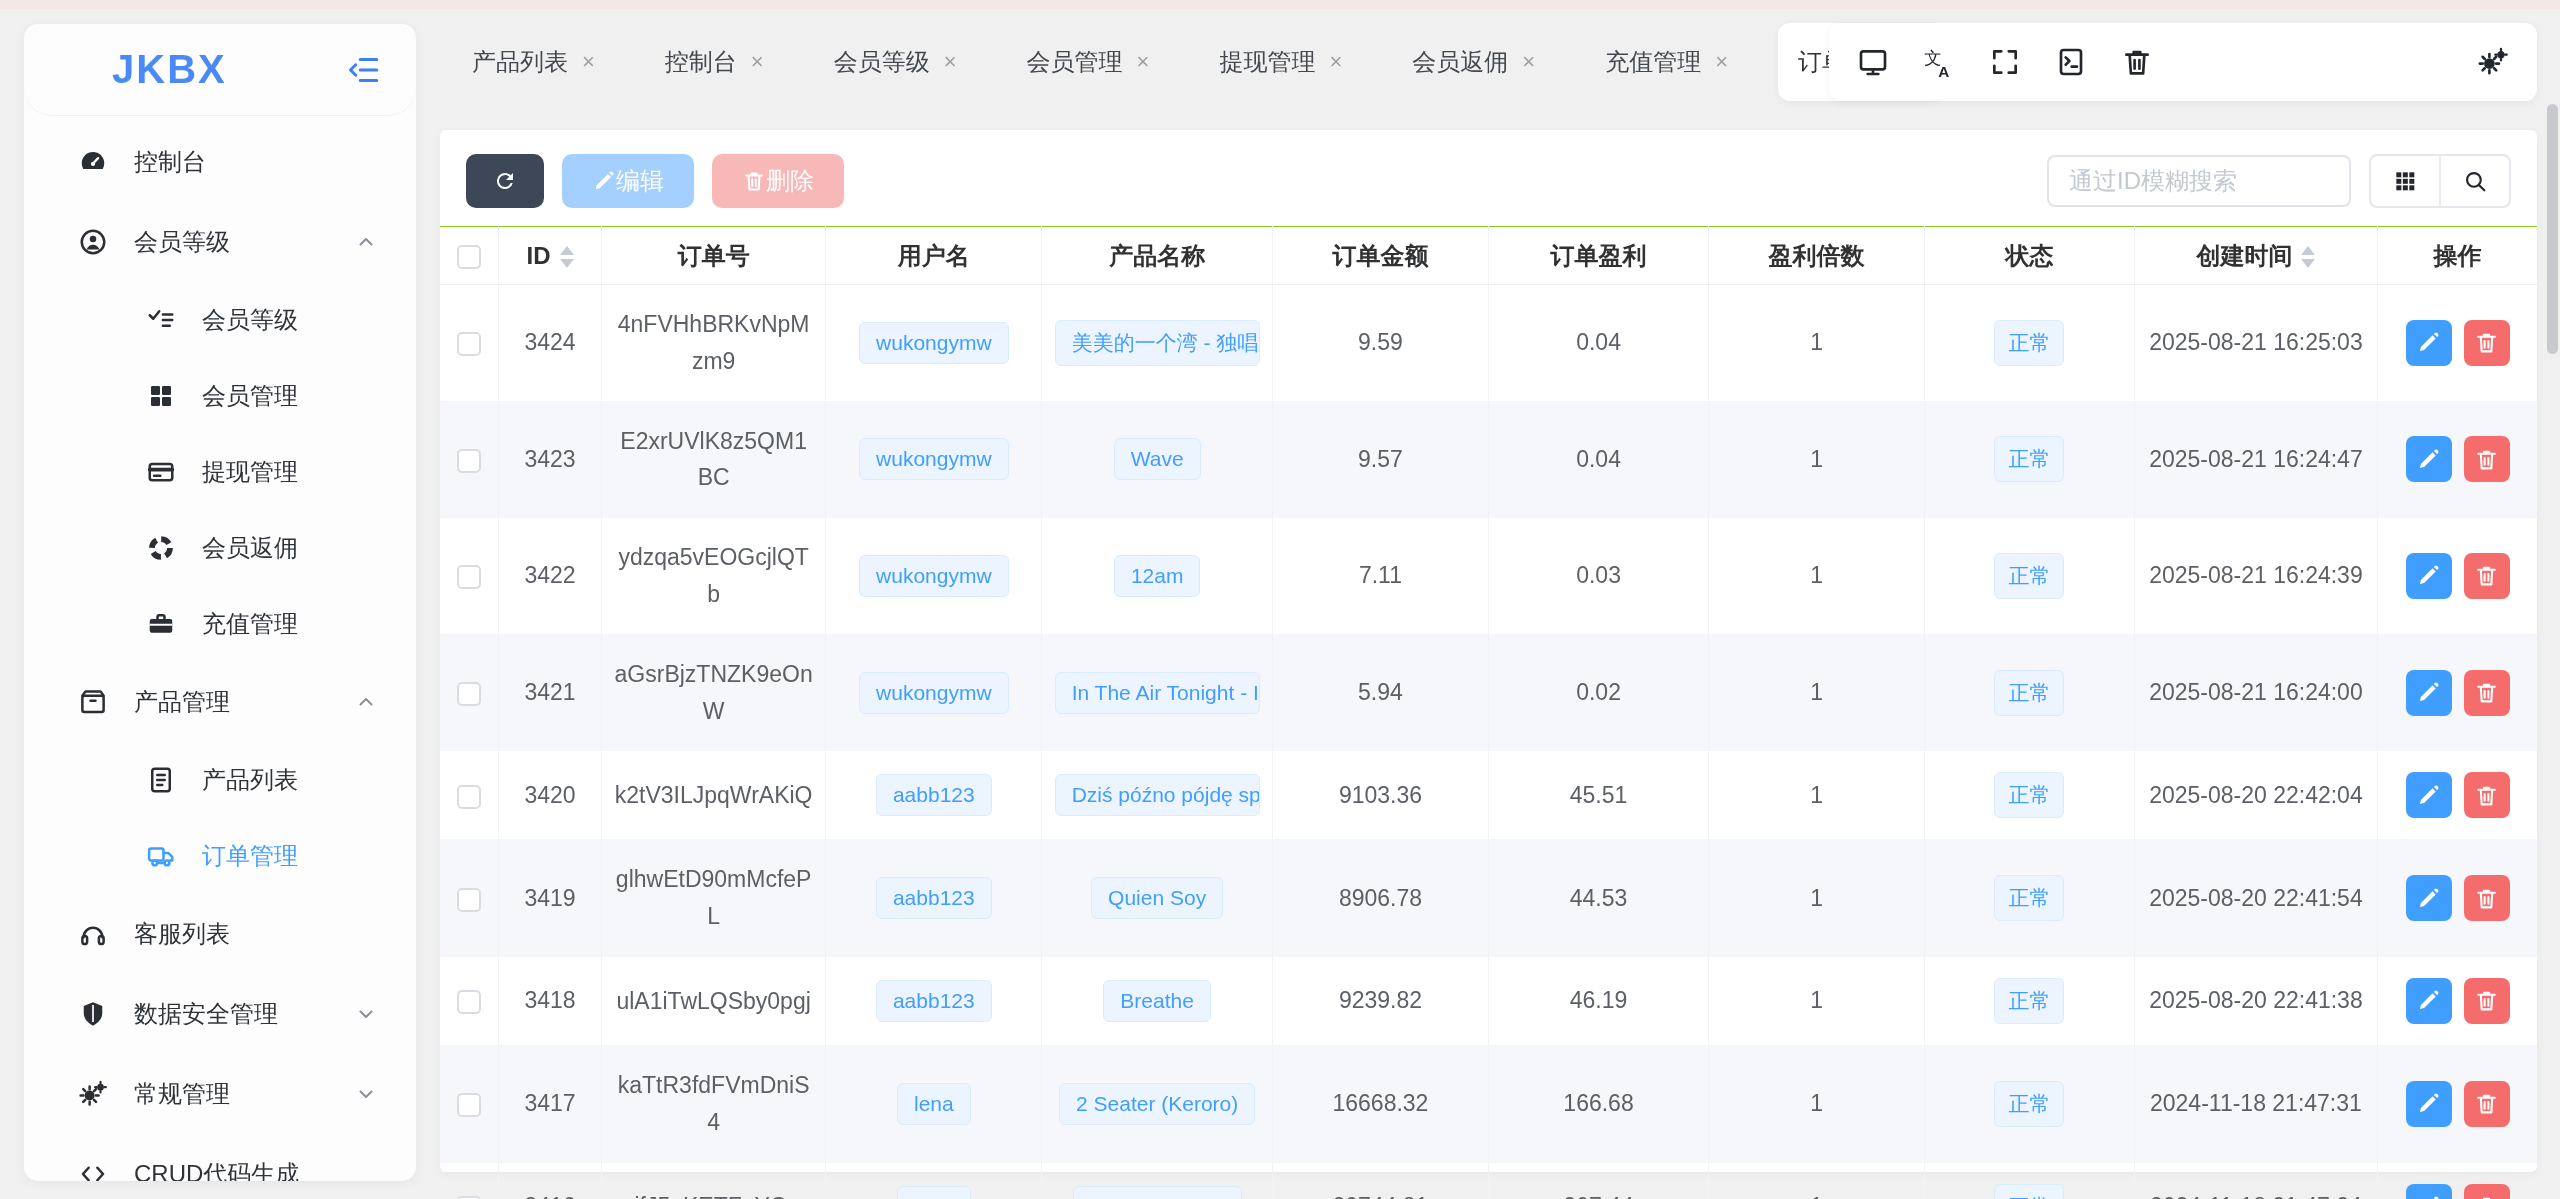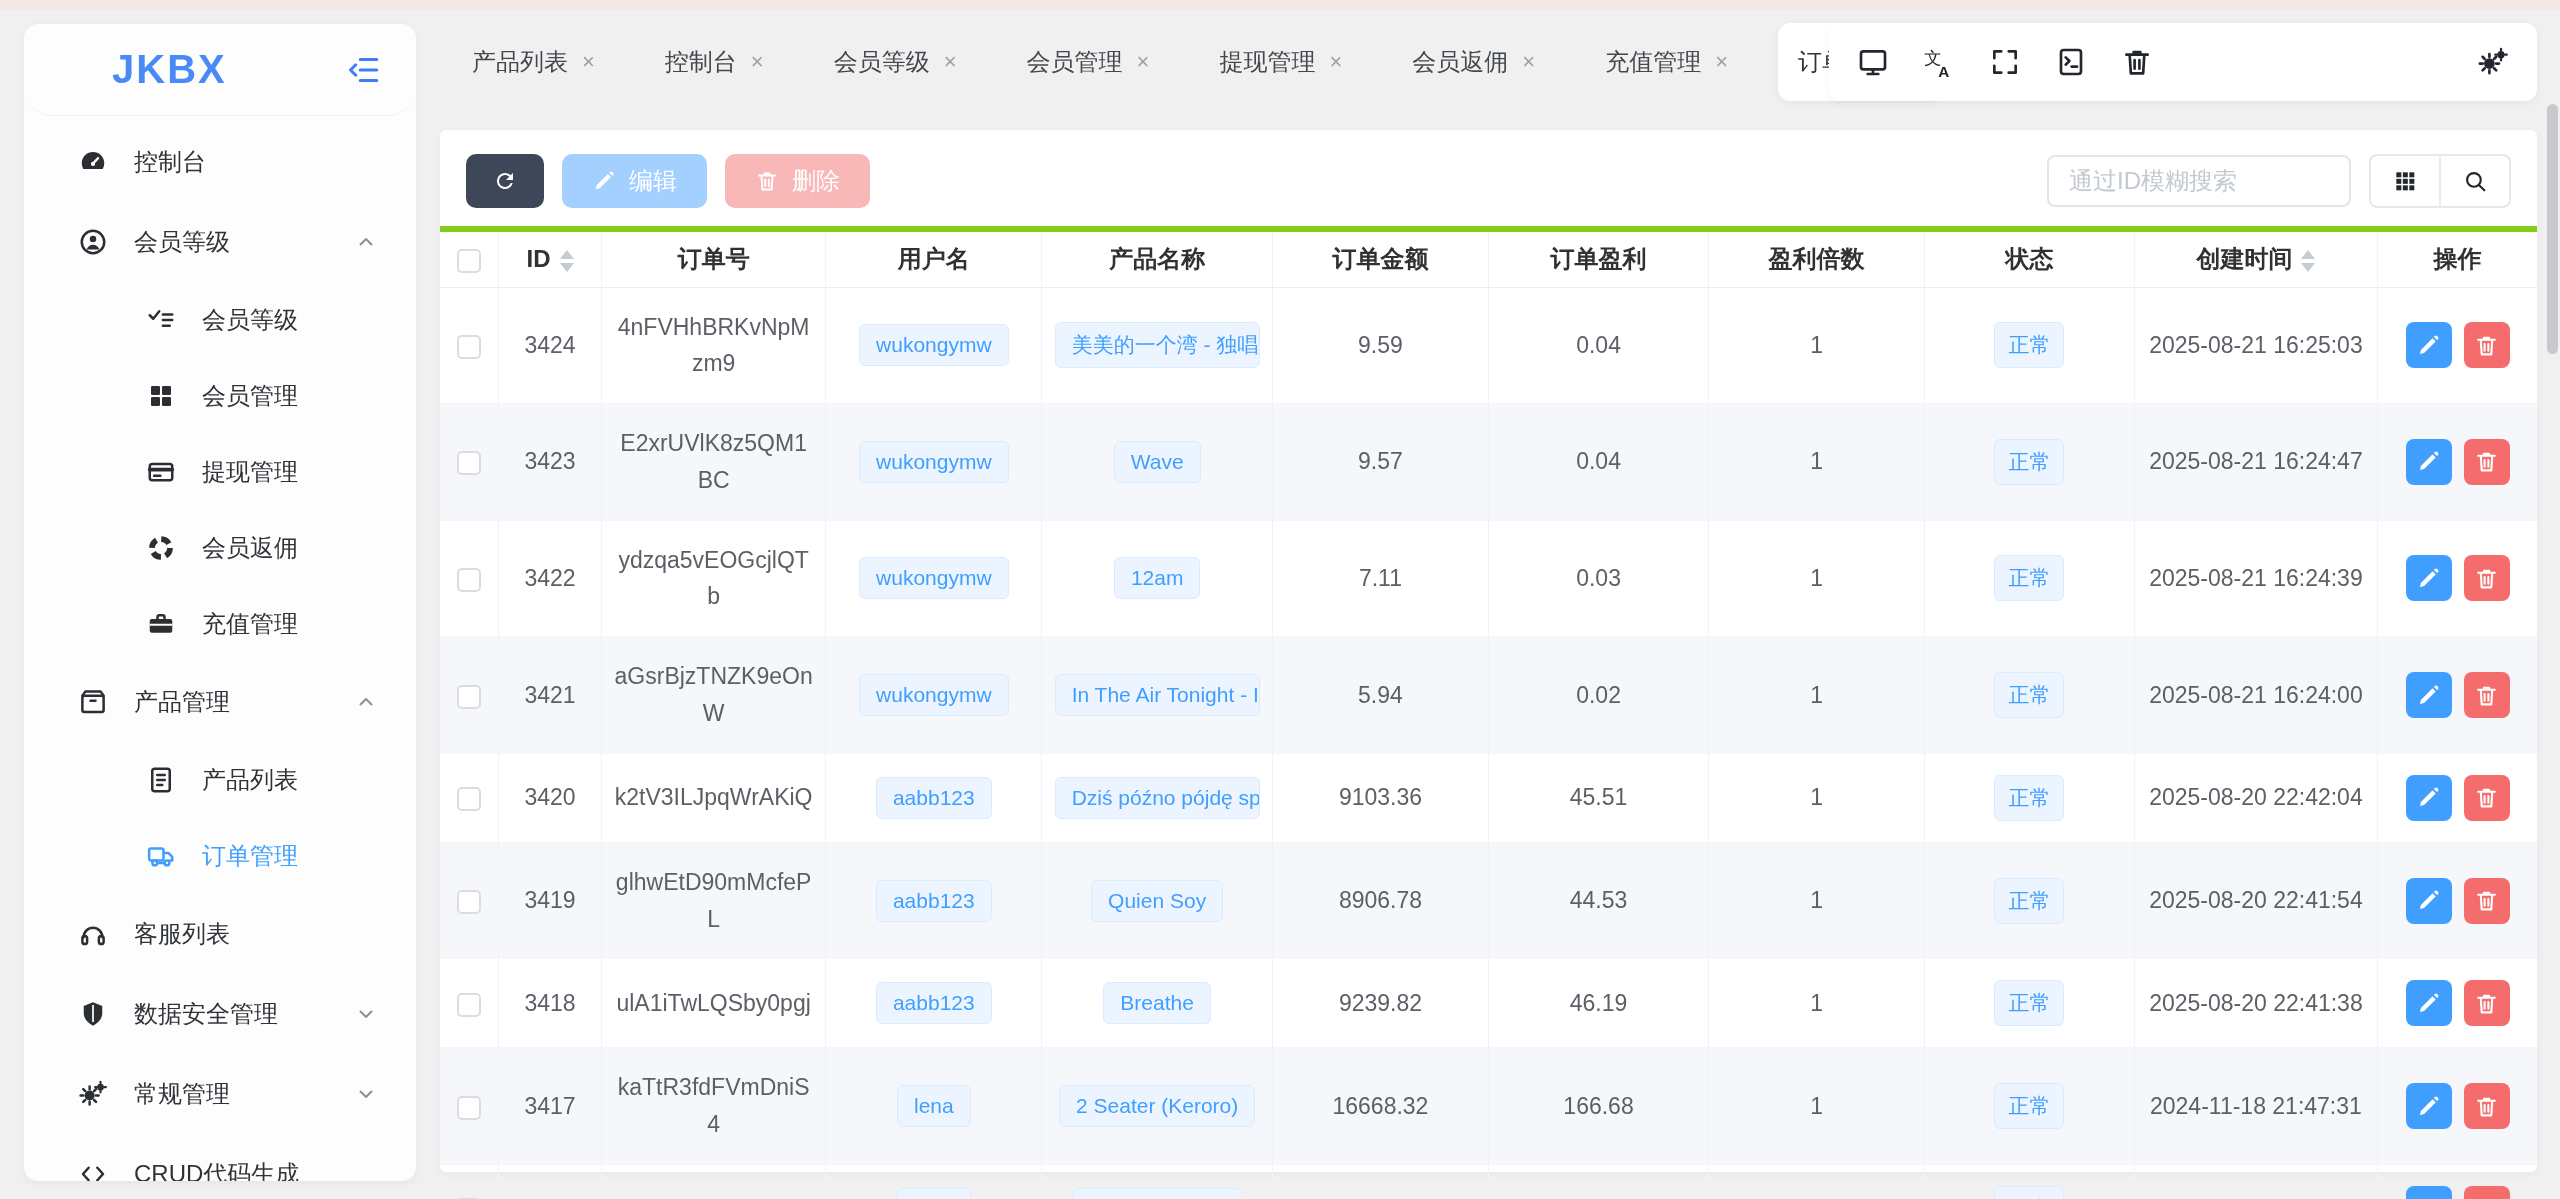--- a/index.html
+++ b/index.html
@@ -45,42 +45,42 @@
   .u-btn { width:32px; height:32px; color:#23272d; margin-right:34px; cursor:pointer; }
   .u-btn.right { margin:0 0 0 auto; }
 
   
   .content-card { position:absolute; left:440px; top:130px; width:2097px; height:1042px;
     background:#fff; border-radius:6px; box-shadow:0 2px 8px rgba(0,0,0,.04);
     display:flex; flex-direction:column; }
 
   .toolbar { display:flex; align-items:center; padding:24px 26px 18px 26px; }
   .btn { height:54px; border:none; border-radius:10px; display:inline-flex; align-items:center;
-         justify-content:center; gap:13px; font-size:24px; color:#fff; cursor:pointer;
+         justify-content:center; font-size:24px; color:#fff; cursor:pointer;
          font-family:inherit; }
   .btn .ic { width:24px; height:24px; color:#fff; }
   .btn.refresh { width:78px; background:#3d4757; }
   .btn.edit { background:#a3d0ff; padding:0 30px; margin-left:18px; cursor:not-allowed; }
   .btn.del  { background:#f9b8b8; padding:0 30px; margin-left:18px; cursor:not-allowed; }
   .tb-spacer { flex:1; }
   .search-input { width:304px; height:52px; border:2px solid #e1e4e9; border-radius:8px;
     padding:0 20px; font-size:24px; color:#2f3338; outline:none; font-family:inherit; background:#fff; }
   .search-input::placeholder { color:#c3c9d1; }
   .view-group { margin-left:18px; width:142px; height:54px; border:2px solid #e4e7ec; border-radius:8px;
     background:#fff; display:flex; overflow:hidden; }
   .vg-btn { flex:1; display:flex; align-items:center; justify-content:center; color:#23272d; cursor:pointer; }
   .vg-btn + .vg-btn { border-left:2px solid #e9ebef; }
   .vg-btn .ic { width:26px; height:26px; }
 
   
   table.grid { width:100%; border-collapse:collapse; table-layout:fixed; }
   table.grid th, table.grid td { text-align:center; vertical-align:middle; border-right:1px solid #f1f2f6; }
   table.grid th:last-child, table.grid td:last-child { border-right:none;margin-top:24px; }
   table.grid thead th { height:58px; font-size:24px; font-weight:bold; color:#303133;
-    border-top:6px solid #84cc16; border-bottom:1px solid #ebeef5; background:#fff; }
+    border-top:1px solid #84cc16; border-bottom:1px solid #ebeef5; background:#fff; }
   table.grid tbody td { font-size:23px; color:#5c6066; padding:21px 10px; border-bottom:1px solid #f5f6f9; }
   table.grid tbody tr:nth-child(even) td { background:#f5f7fa; }
   .order-no { line-height:1.6; word-break:break-all; display:inline-block; max-width:200px; }
   .cbx { display:inline-block; width:24px; height:24px; border:2px solid #d9dde3; border-radius:5px;
          background:#fff; cursor:pointer; vertical-align:middle; }
   .tag { display:inline-block; background:#ecf5ff; border:1px solid #d9ecff; color:#409eff;
          font-size:21px; padding:8px 16px; border-radius:6px; white-space:nowrap; max-width:205px;
          overflow:hidden; vertical-align:middle; }
   .status-tag { display:inline-block; background:#ecf5ff; border:1px solid #d9ecff; color:#409eff;
          font-size:21px; padding:8px 13px; border-radius:6px; }

